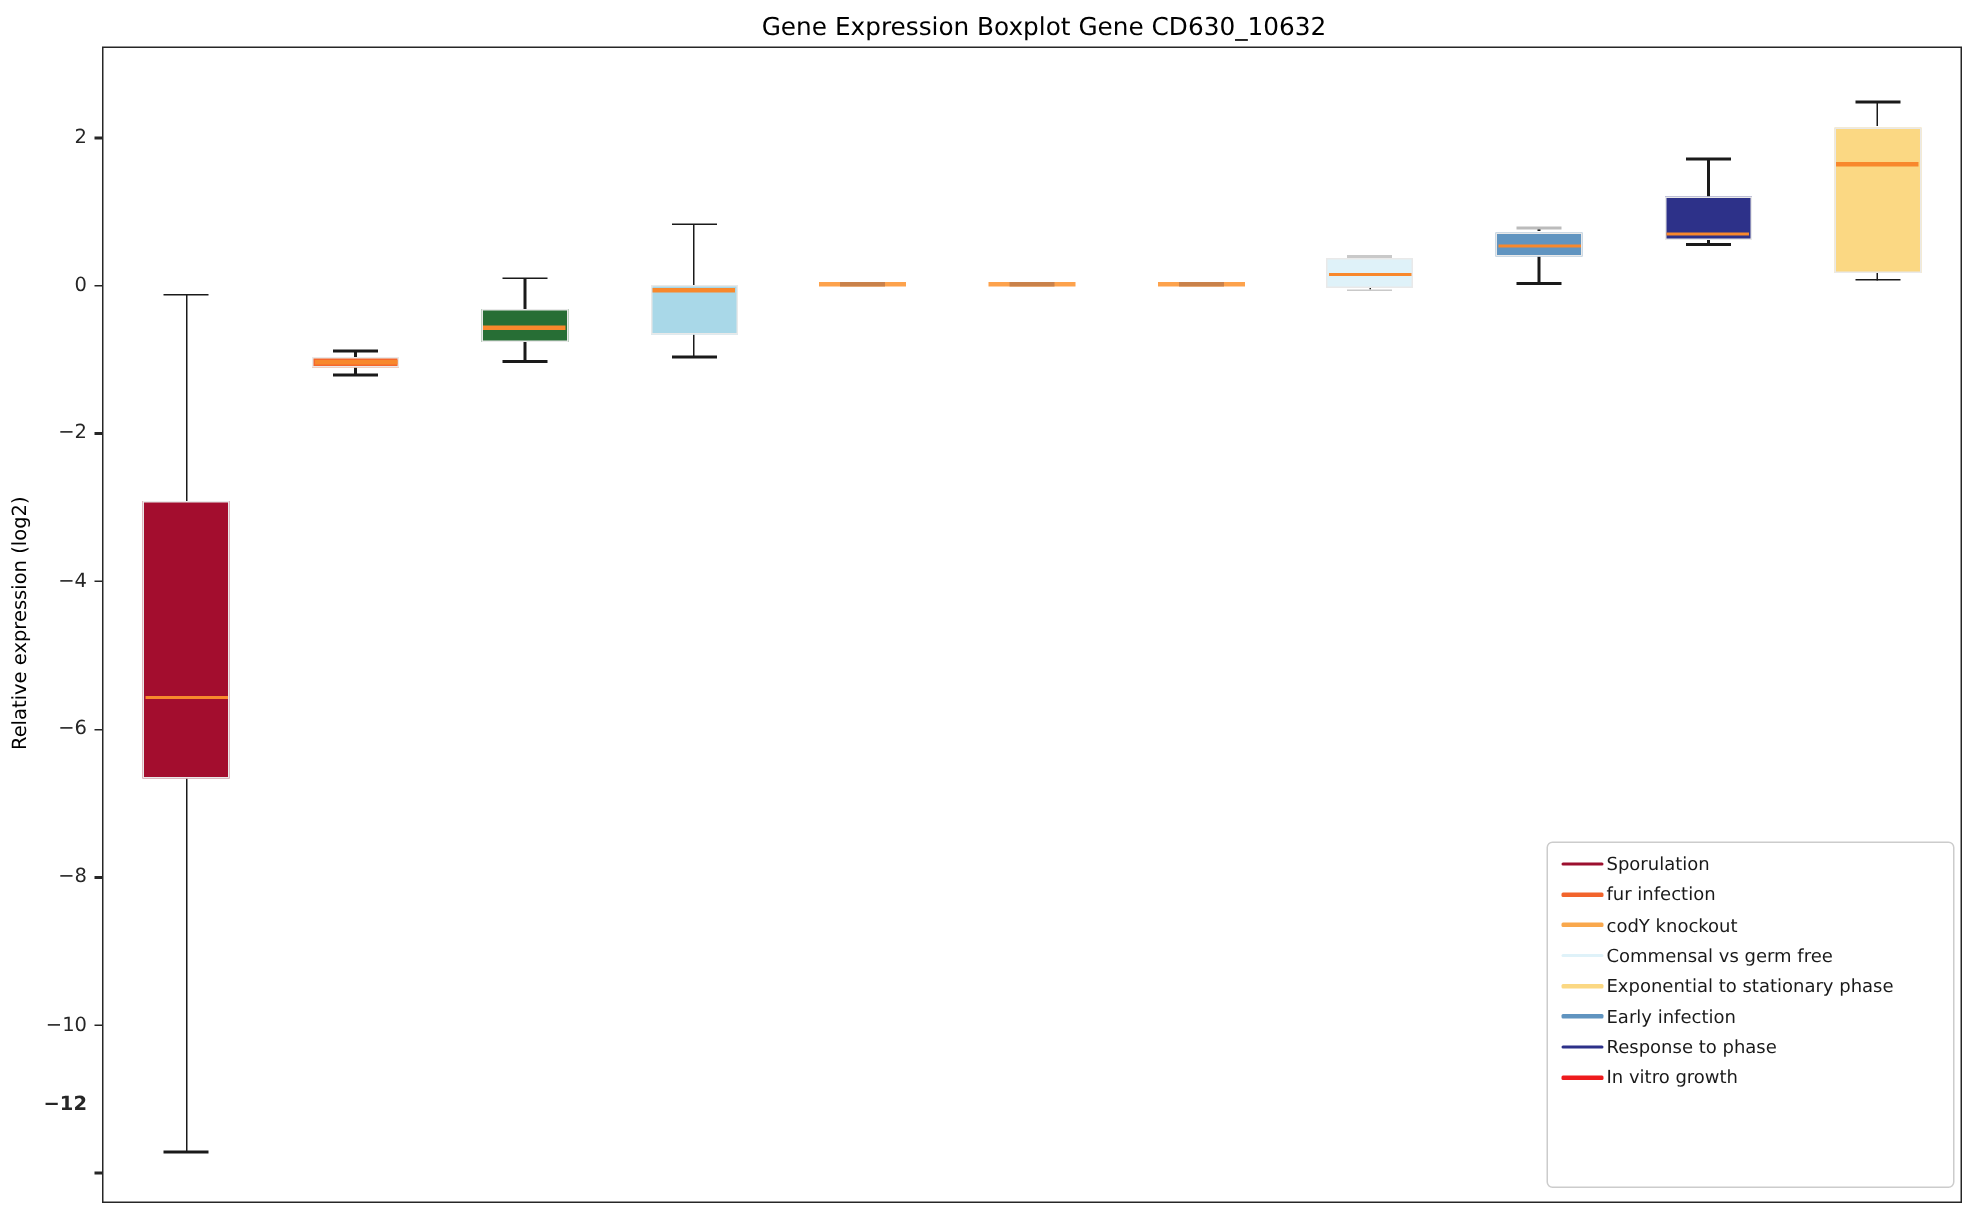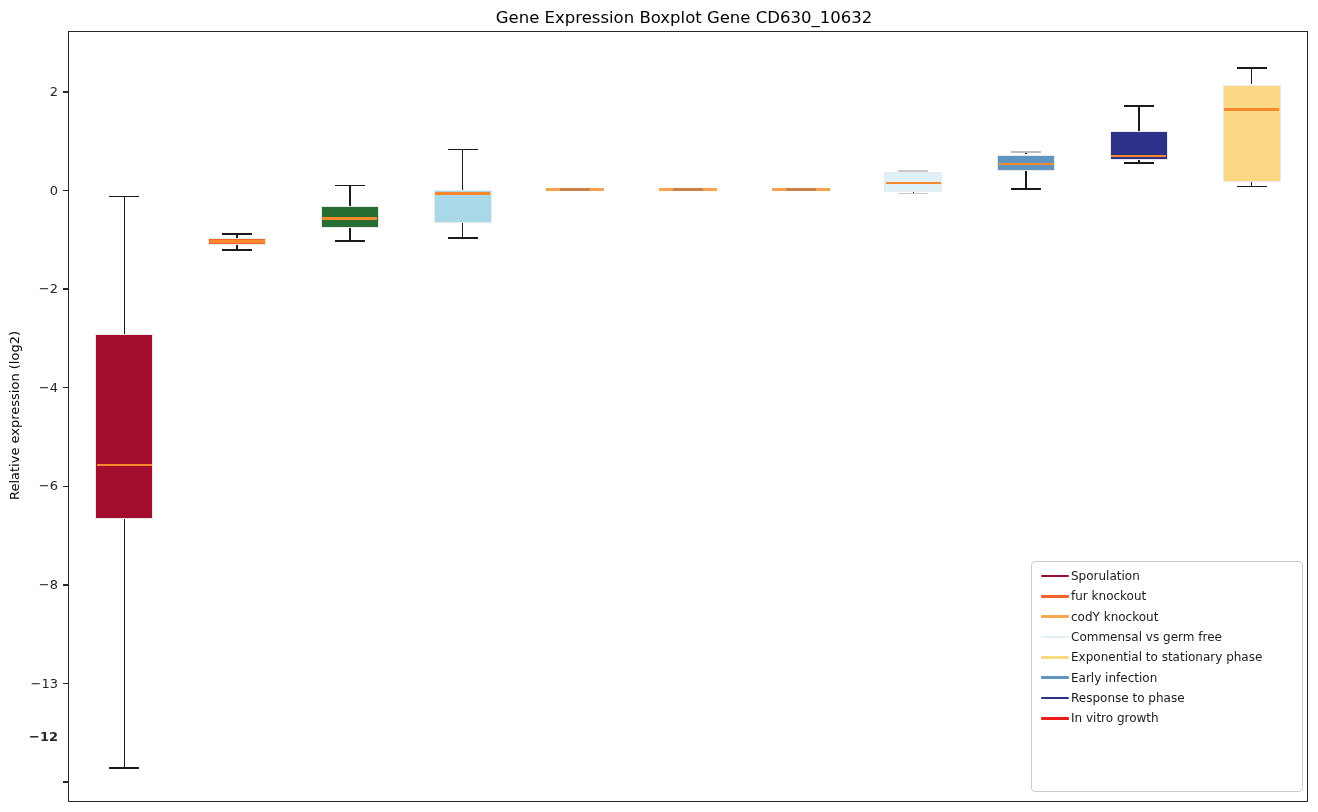--- a/index.html
+++ b/index.html
@@ -1,21 +1,21 @@
 <!DOCTYPE html>
 <html><head>
 <meta charset="utf-8">
 <style>
   html,body{margin:0;padding:0;background:#fff;}
   #figure{
     position:relative;width:1318px;height:812px;background:#ffffff;
     font-family:"DejaVu Sans","Liberation Sans",sans-serif;overflow:hidden;
   }
   #chart-title{
-    position:absolute;left:64px;top:8px;width:1240px;text-align:center;
+    position:absolute;left:76px;top:8px;width:1240px;text-align:center;
     font-size:16.5px;color:#000;
   }
   #y-axis-label{
     position:absolute;left:-96px;top:408px;width:220px;text-align:center;
     font-size:13px;color:#000;transform:rotate(-90deg);
   }
   #plot-area{
     position:absolute;left:68px;top:31px;width:1240px;height:771px;
     border:1px solid #262626;box-sizing:border-box;background:#fff;
   }
@@ -47,33 +47,33 @@
       <div class="ytick-label" style="position: absolute; left: 18px; top: 183.5px;">0</div>
       <div class="ytick-mark" style="position: absolute; left: 63px; top: 288.4px;"></div>
       <div class="ytick-label" style="position: absolute; left: 18px; top: 282.1px;">−2</div>
       <div class="ytick-mark" style="position: absolute; left: 63px; top: 387px;"></div>
       <div class="ytick-label" style="position: absolute; left: 18px; top: 380.7px;">−4</div>
       <div class="ytick-mark" style="position: absolute; left: 63px; top: 485.6px;"></div>
       <div class="ytick-label" style="position: absolute; left: 18px; top: 479.3px;">−6</div>
       <div class="ytick-mark" style="position: absolute; left: 63px; top: 584.2px;"></div>
       <div class="ytick-label" style="position: absolute; left: 18px; top: 577.9px;">−8</div>
       <div class="ytick-mark" style="position: absolute; left: 63px; top: 682.8px;"></div>
-      <div class="ytick-label" style="position: absolute; left: 18px; top: 676.5px;">−13</div>
+      <div class="ytick-label" style="position: absolute; left: 18px; top: 676.5px;">−10</div>
       <div class="ytick-mark" style="position: absolute; left: 63px; top: 781.4px;"></div>
       <div class="ytick-label" style="position: absolute; left: 18px; top: 730px; font-weight: bold;">−12</div>
     </div>
   <div id="plot-area"></div>
   <div id="legend">
       <div class="legend-item">
         <div class="legend-swatch" style="background: rgb(156, 15, 46);"></div>
         <div class="legend-label">Sporulation</div>
       </div>
       <div class="legend-item">
         <div class="legend-swatch" style="background: rgb(242, 100, 44);"></div>
-        <div class="legend-label">fur knockout</div>
+        <div class="legend-label">fur infection</div>
       </div>
       <div class="legend-item">
         <div class="legend-swatch" style="background: rgb(249, 168, 77);"></div>
         <div class="legend-label">codY knockout</div>
       </div>
       <div class="legend-item">
         <div class="legend-swatch" style="background: rgb(223, 242, 249);"></div>
         <div class="legend-label">Commensal vs germ free</div>
       </div>
       <div class="legend-item">

